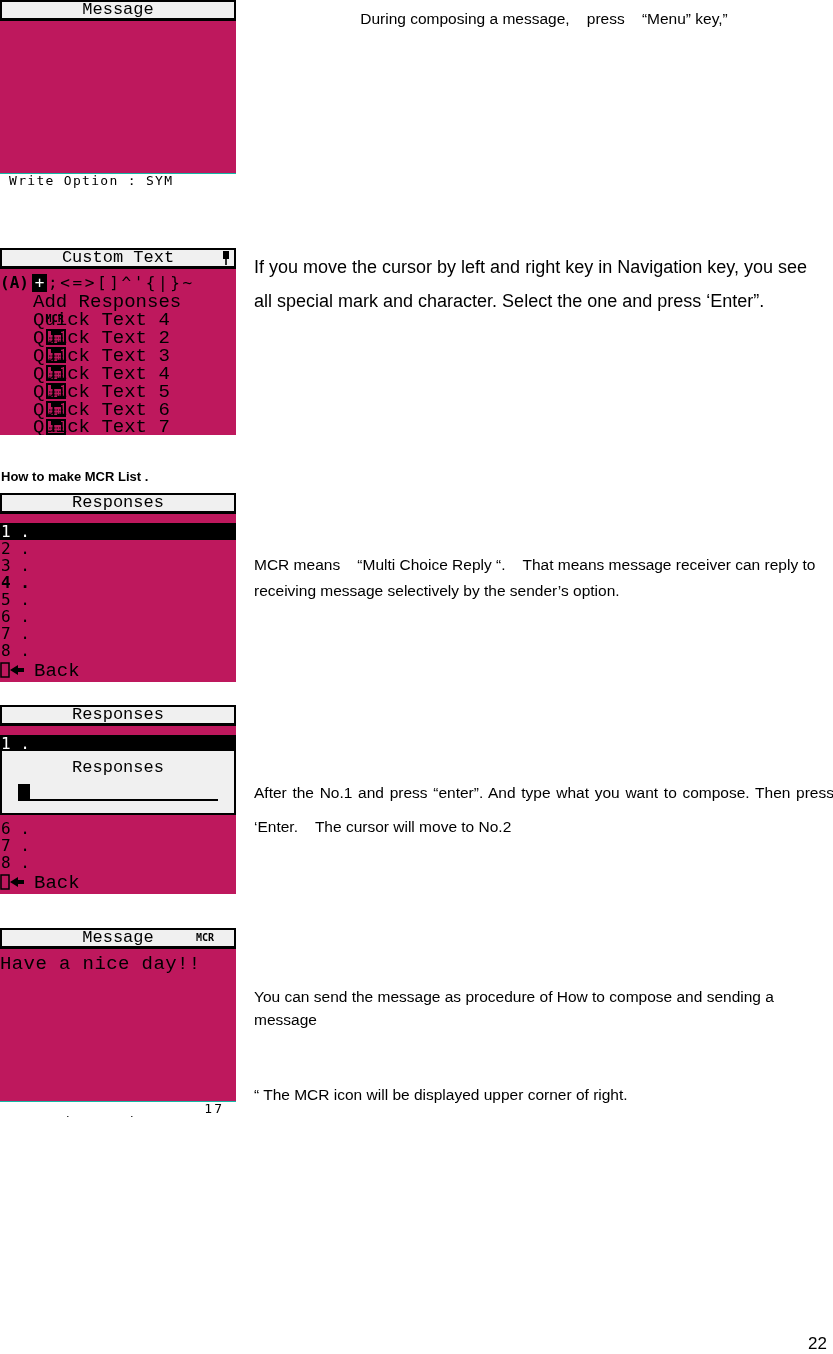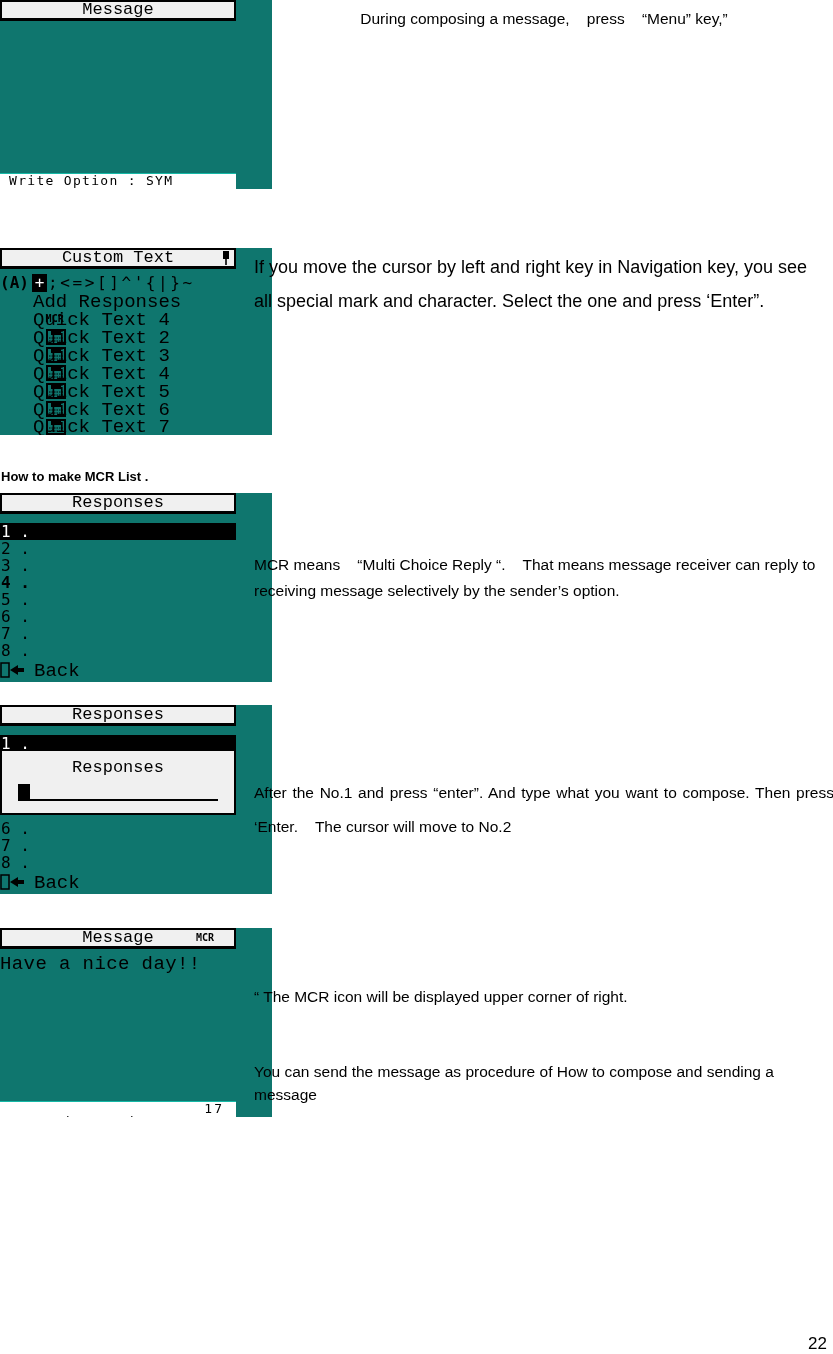--- a/index.html
+++ b/index.html
@@ -1,21 +1,21 @@
 <!DOCTYPE html>
 <html><head>
 <meta charset="utf-8">
 <style>
   * { box-sizing: border-box; margin: 0; padding: 0; }
   html, body { width: 833px; height: 1354px; background: #ffffff; overflow: hidden; }
   body { position: relative; font-family: "Liberation Sans", sans-serif; color: #000; }
 
   .lcd {
-    position: absolute; left: 0; width: 272px;
-    background: #0f766e; overflow: hidden;
+    position: absolute; left: 0; width: 236px;
+    background: #be185d; overflow: hidden;
     font-family: "Liberation Mono", monospace;
   }
   .lcd-title {
     position: absolute; left: 0; top: 0; width: 236px; height: 21px;
     border: 2px solid #000; border-bottom-width: 3px;
     background: #f0f0f0;
     font-family: "Liberation Mono", monospace;
     font-size: 17px; line-height: 16px; text-align: center;
   }
   .lcd-title .mcr {
@@ -230,17 +230,17 @@
     <span class="mcr">MCR</span>
   </div>
   <div style="position:absolute; left:0; top:26px; font-family:'Liberation Mono', monospace; font-size:19px; line-height:20px; letter-spacing:0.4px;">Have a nice day!!</div>
   <div class="lcd-status" style="top:173px;">
     <span>Write Option : SYM</span>
     <span class="count">17</span>
   </div>
 </div>
 
 <div class="txt" style="top:933px; width:580px;">
+  <div style="line-height:23px; margin-top:0;">You can send the message as procedure of How to compose and sending a message</div>
   <div style="line-height:23px;">“ The MCR icon will be displayed upper corner of right.</div>
-  <div style="line-height:23px; margin-top:0;">You can send the message as procedure of How to compose and sending a message</div>
 </div>
 
 <div class="page-num">22</div>
 
 </body></html>

